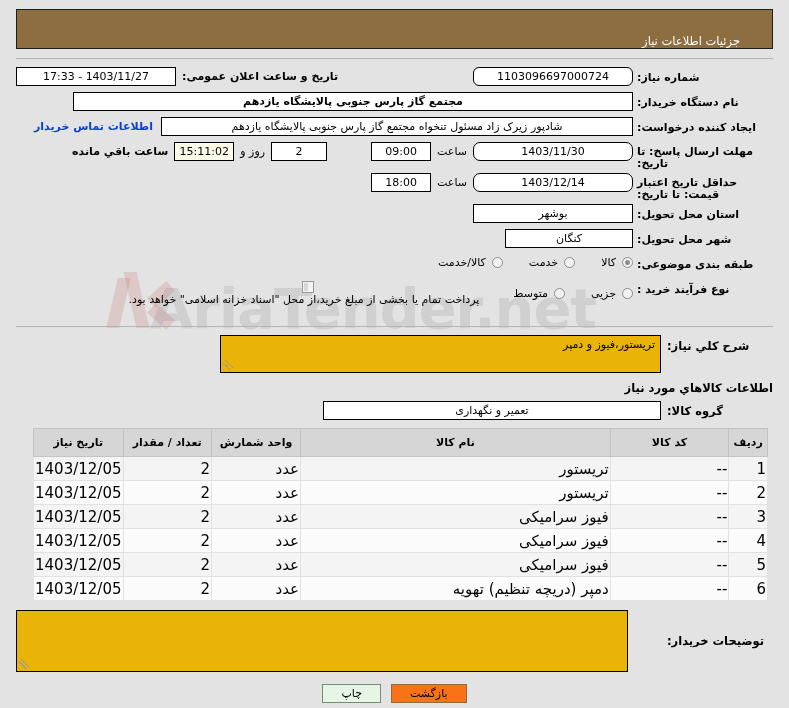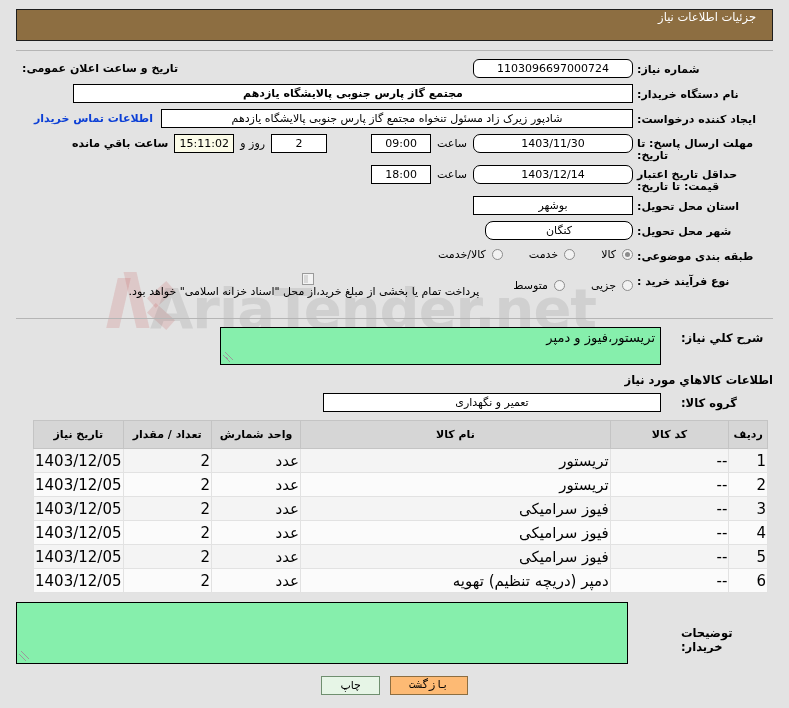--- a/index.html
+++ b/index.html
@@ -54,28 +54,28 @@
   #watermark .wm-s1 { left: 0;  top: 6px;  width: 13px; height: 50px; transform: skewX(-13deg); }
   #watermark .wm-s2 { left: 18px; top: 0;  width: 13px; height: 56px; transform: skewX(13deg); }
   #watermark .wm-s3 { left: 36px; top: 16px; width: 26px; height: 13px; transform: rotate(-42deg); }
   #watermark .wm-s4 { left: 36px; top: 38px; width: 26px; height: 13px; transform: rotate(42deg); }
 
   
   .page-header {
     position: relative;
     z-index: 2;
     margin: 9px 16px 0 16px;
-    height: 32px;
+    height: 40px;
     background: #8d6e41;
     border: 1px solid #1d1d1d;
     box-sizing: border-box;
     display: flex;
-    align-items: flex-start;
+    align-items: flex-end;
     justify-content: flex-start;
-    padding: 0 16px;
+    padding: 0 32px;
   }
   .page-header .title {
     color: #ffffff;
     font-size: 11.5px;
     font-weight: normal;
   }
 
   
   .panel {
     position: relative;
@@ -128,21 +128,21 @@
     white-space: nowrap;
   }
   .fld.num { font-family: "DejaVu Sans", sans-serif; }
   .fld.w-needno  { width: 160px; border-radius: 6px; }
   .fld.w-buyer   { width: 560px; font-weight: bold; }
   .fld.w-creator { width: 472px; }
   .fld.w-date    { width: 160px; border-radius: 7px; }
   .fld.w-time    { width: 60px; }
   .fld.w-days    { width: 56px; }
   .fld.w-prov    { width: 160px; }
-  .fld.w-city    { width: 148px; border-radius: 8px; }
+  .fld.w-city    { width: 128px; }
   .fld.w-announce{ width: 160px; }
   .fld.w-group   { width: 338px; }
   .fld.timer     { width: 60px; background: #fbfbe8; }
 
   .inline-lbl {
     padding: 0 6px;
     font-size: 11px;
     color: #000;
     white-space: nowrap;
   }
@@ -230,29 +230,29 @@
     display: flex;
     flex-direction: row;
     align-items: flex-start;
     padding: 8px 0 0 0;
   }
   .desc-lbl {
     flex: 0 0 112px;
     text-align: left;
     font-weight: bold;
     font-size: 11.5px;
-    padding-left: 20px;
+    padding-left: 6px;
     padding-top: 4px;
     box-sizing: border-box;
   }
   .textarea {
     border: 1px solid #000;
-    background: #86efac;
-    box-sizing: border-box;
-    font-size: 13px;
+    background: #eab308;
+    box-sizing: border-box;
+    font-size: 11px;
     padding: 2px 5px;
     position: relative;
     overflow: hidden;
     white-space: pre-wrap;
     text-align: right;
   }
   .textarea::after {
     content: "";
     position: absolute;
     left: 2px;
@@ -331,21 +331,21 @@
     border: 1px solid #6f6f6f;
     font-size: 11px;
     height: 19px;
     line-height: 17px;
     padding: 0 18px;
     box-sizing: border-box;
     cursor: pointer;
     color: #000;
     text-align: center;
   }
-  .btn.back  { background: #fdba74; border-color: #8d6e41; font-family: Liberation Mono, monospace; }
+  .btn.back  { background: #f97316; border-color: #8d6e41; }
   .btn.print { background: #e6f5e6; border-color: #6f8f6f; }
 </style>
 </head>
 <body>
 
 <div id="watermark">
   <div class="wm-logo">
     <div class="wm-shape wm-s1"></div>
     <div class="wm-shape wm-s2"></div>
     <div class="wm-shape wm-s3"></div>
@@ -360,20 +360,21 @@
 
 <div class="panel" style="padding:8px 0 8px 0;">
 
   <div class="row">
     <div class="lbl">شماره نیاز:</div>
     <div class="fields">
       <div class="fld w-needno num">1103096697000724</div>
       <div class="spacer"></div>
       <div class="trail">
         <span class="inline-lbl b">تاریخ و ساعت اعلان عمومی:</span>
+        <div class="fld w-announce num">1403/11/27 - 17:33</div>
       </div>
     </div>
   </div>
 
   <div class="row">
     <div class="lbl">نام دستگاه خریدار:</div>
     <div class="fields">
       <div class="fld w-buyer">مجتمع گاز پارس جنوبی  پالایشگاه یازدهم</div>
     </div>
   </div>

